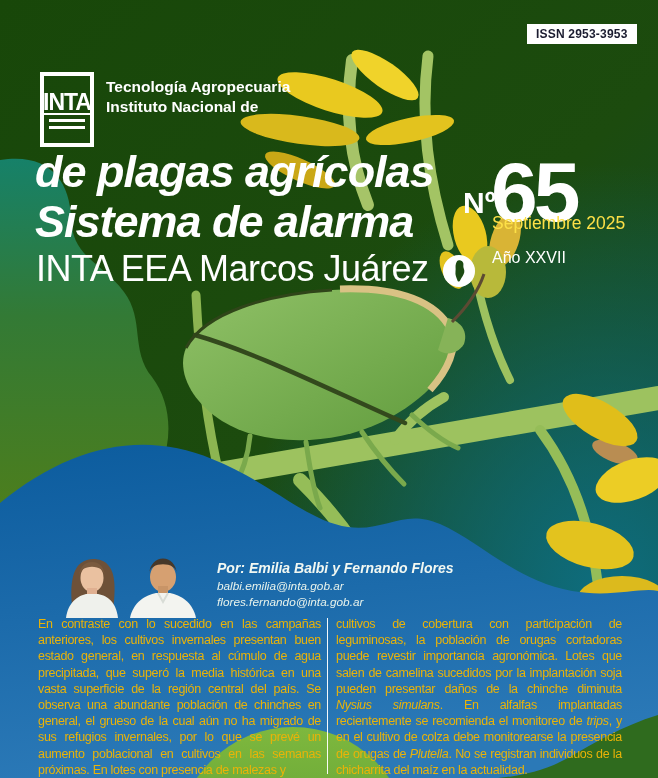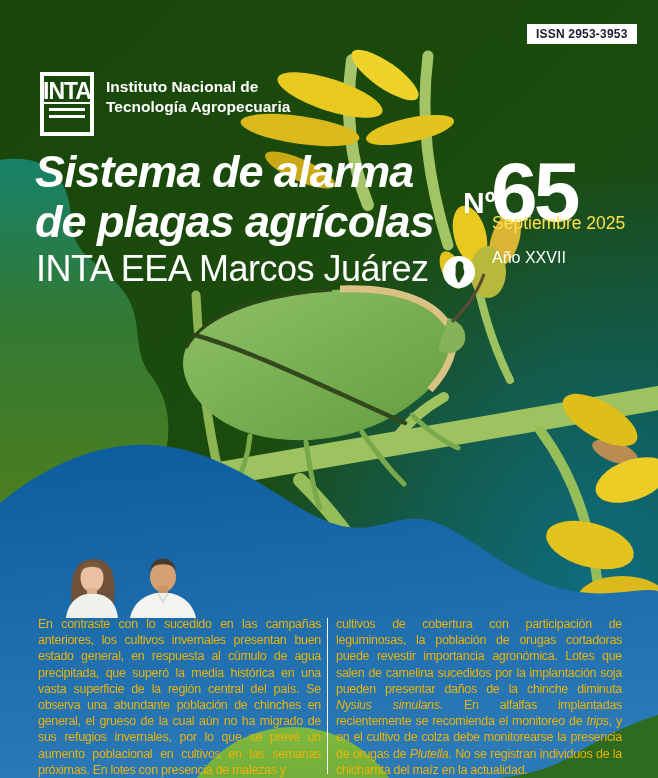--- a/index.html
+++ b/index.html
@@ -13,40 +13,40 @@
   
   .issn{
     position:absolute;left:527px;top:24px;background:#ffffff;color:#1b1c30;
     font-size:12px;font-weight:bold;padding:3px 9px;letter-spacing:.2px;text-align:center;
   }
 
   
   .logo-box{
     position:absolute;left:40px;top:72px;width:46px;height:54px;
     border:4px solid #fff;display:flex;flex-direction:column;align-items:center;justify-content:flex-start;
-    padding-top:2px;
+    padding-top:13px;
   }
   .logo-acronym{
     color:#fff;font-weight:bold;font-size:23px;letter-spacing:-1px;line-height:26px;
     font-stretch:condensed;text-decoration:underline;text-underline-offset:3px;text-decoration-thickness:2px;
   }
   .logo-bar{width:36px;height:3px;background:#fff;margin-top:4px;}
   .logo-text{
     position:absolute;left:106px;top:77px;color:#fff;font-size:15.5px;line-height:19.5px;
   }
   .logo-text .b{font-weight:bold;}
 
   
   .title{
     position:absolute;left:35px;top:147px;color:#fff;
     font-size:45px;line-height:50px;font-weight:bold;font-style:italic;letter-spacing:-1px;
     white-space:nowrap;
   }
   .station{
-    position:absolute;left:36px;top:248px;display:flex;align-items:center;color:#fff;
+    position:absolute;left:36px;top:248px;display:flex;align-items:flex-start;color:#fff;
     font-size:36px;font-weight:400;letter-spacing:-.5px;white-space:nowrap;
   }
   .station .loc{margin-left:14px;margin-top:6px;width:34px;height:34px;}
 
   .issue-prefix{position:absolute;left:463px;top:186px;color:#fff;font-size:30px;font-weight:bold;}
   .issue-number{position:absolute;left:491px;top:150px;color:#ffffff;font-size:84px;line-height:1;font-weight:bold;letter-spacing:-4px;}
   .issue-month{position:absolute;left:492px;top:213px;color:#fde047;font-size:17.5px;}
   .issue-year{position:absolute;left:492px;top:249px;color:#fff;font-size:16px;}
 
   
@@ -159,27 +159,27 @@
   </svg>
 
   <div class="issn">ISSN 2953-3953</div>
 
   <div class="logo-box">
     <div class="logo-acronym">INTA</div>
     <div class="logo-bar"></div>
     <div class="logo-bar"></div>
   </div>
   <div class="logo-text">
+    <div class="b">Tecnología Agropecuaria</div>
     <div class="b">Instituto Nacional de</div>
-    <div class="b">Tecnología Agropecuaria</div>
   </div>
 
   <div class="title">
+    <div>de plagas agrícolas</div>
     <div>Sistema de alarma</div>
-    <div>de plagas agrícolas</div>
   </div>
 
   <div class="issue-prefix">Nº</div>
   <div class="issue-number">65</div>
   <div class="issue-month">Septiembre 2025</div>
   <div class="issue-year">Año XXVII</div>
 
   <div class="station">
     <span>INTA EEA Marcos Juárez</span>
     <svg class="loc" viewBox="0 0 36 36">
@@ -198,20 +198,25 @@
     </svg>
     <svg width="86" height="66" viewBox="0 0 86 66" style="left:66px">
       <ellipse cx="43" cy="25" rx="13" ry="15" fill="#d6a071"></ellipse>
       <path d="M 29,22 C 29,9 57,9 57,22 C 56,12 50,6.5 43,6.5 C 36,6.5 30,12 29,22 Z" fill="#46382a"></path>
       <rect x="38" y="34" width="10" height="9" fill="#c89467"></rect>
       <path d="M 10,66 C 13,50 26,43 36,41 L 50,41 C 60,43 73,50 76,66 Z" fill="#f3f4f0"></path>
       <path d="M 38,41 L 43,50 L 48,41" stroke="#d8dcd6" stroke-width="2" fill="none"></path>
     </svg>
   </div>
 
+  <div class="credit">
+    <div class="credit-line">Por: Emilia Balbi y Fernando Flores</div>
+    <div class="credit-mail">balbi.emilia@inta.gob.ar</div>
+    <div class="credit-mail">flores.fernando@inta.gob.ar</div>
+  </div>
 
   <div class="body-cols">
     <div class="col1">En contraste con lo sucedido en las campañas anteriores, los cultivos invernales presentan buen estado general, en respuesta al cúmulo de agua precipitada, que superó la media histórica en una vasta superficie de la región central del país. Se observa una abundante población de chinches en general, el grueso de la cual aún no ha migrado de sus refugios invernales, por lo que se prevé un aumento poblacional en cultivos en las semanas próximas. En lotes con presencia de malezas y</div>
     <div class="divider"></div>
     <div class="col2"><span>cultivos de cobertura con participación de leguminosas, la población de orugas cortadoras puede revestir importancia agronómica. Lotes que salen de camelina sucedidos por la implantación soja pueden presentar daños de la chinche diminuta </span><span class="seg-bold">Nysius simulans</span><span>. En alfalfas implantadas recientemente se recomienda el monitoreo de </span><span class="seg-bold">trips</span><span>, y en el cultivo de colza debe monitorearse la presencia de orugas de </span><span class="seg-bold">Plutella</span><span>. No se registran individuos de la chicharrita del maíz en la actualidad.</span></div>
   </div>
 
 </div>
 
 </body></html>

